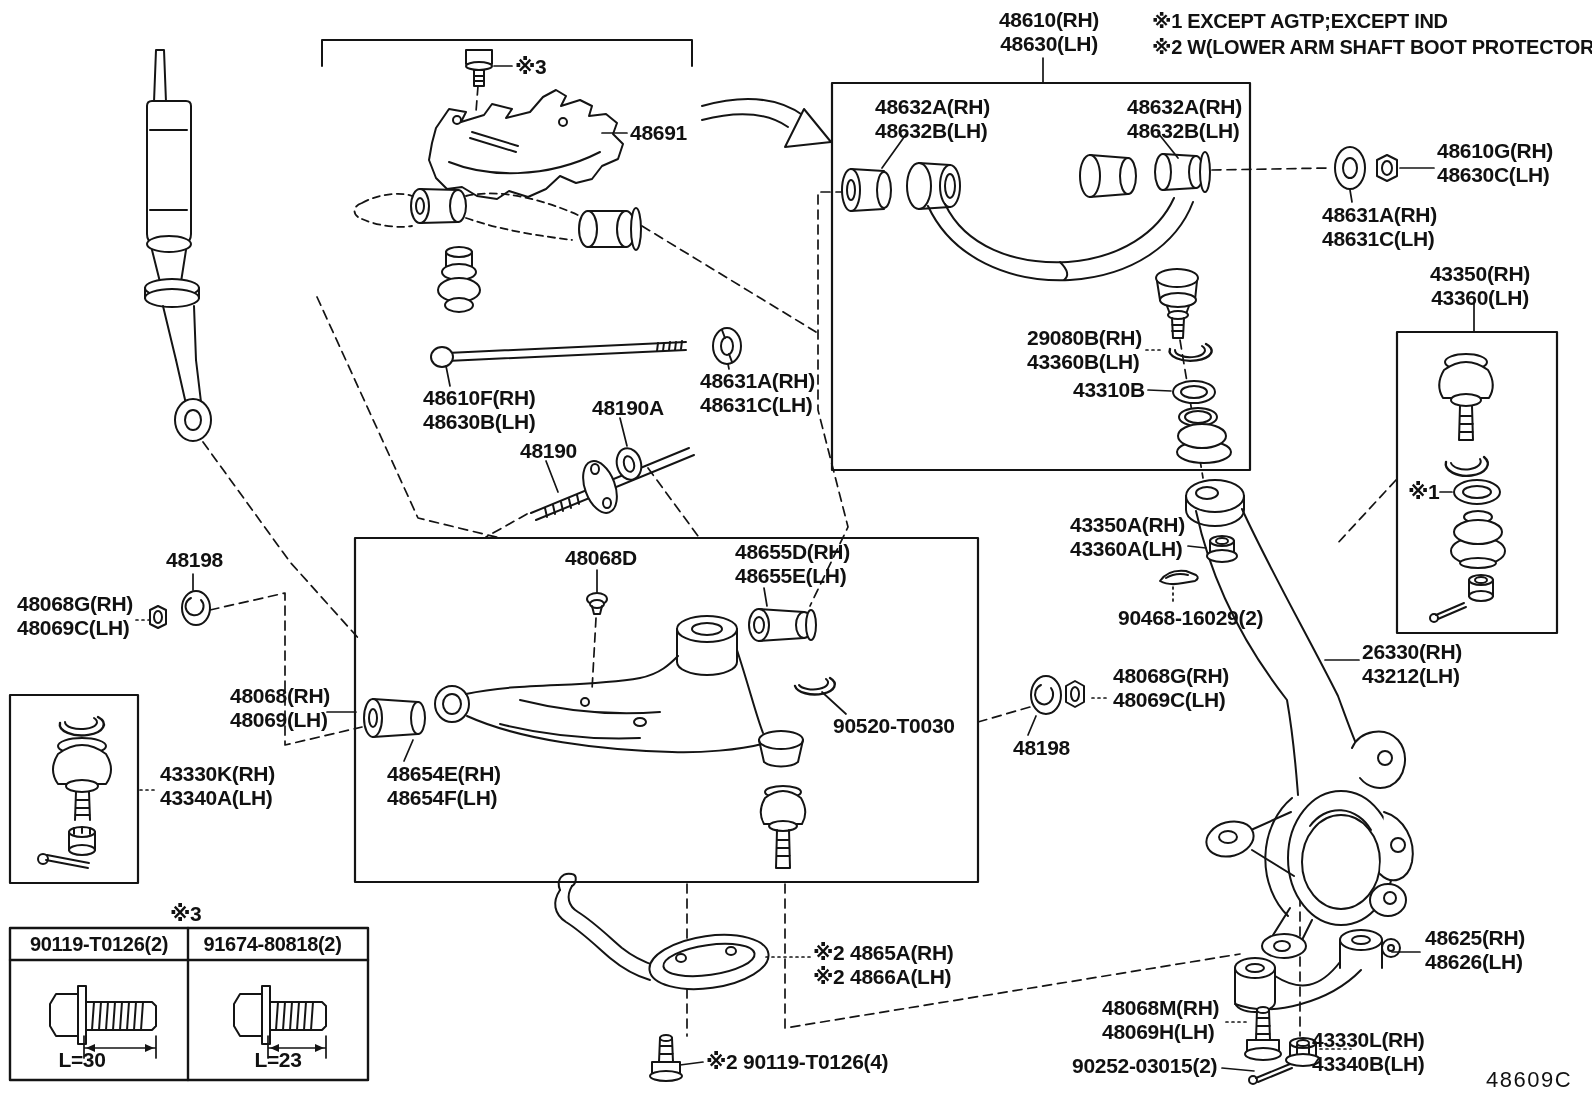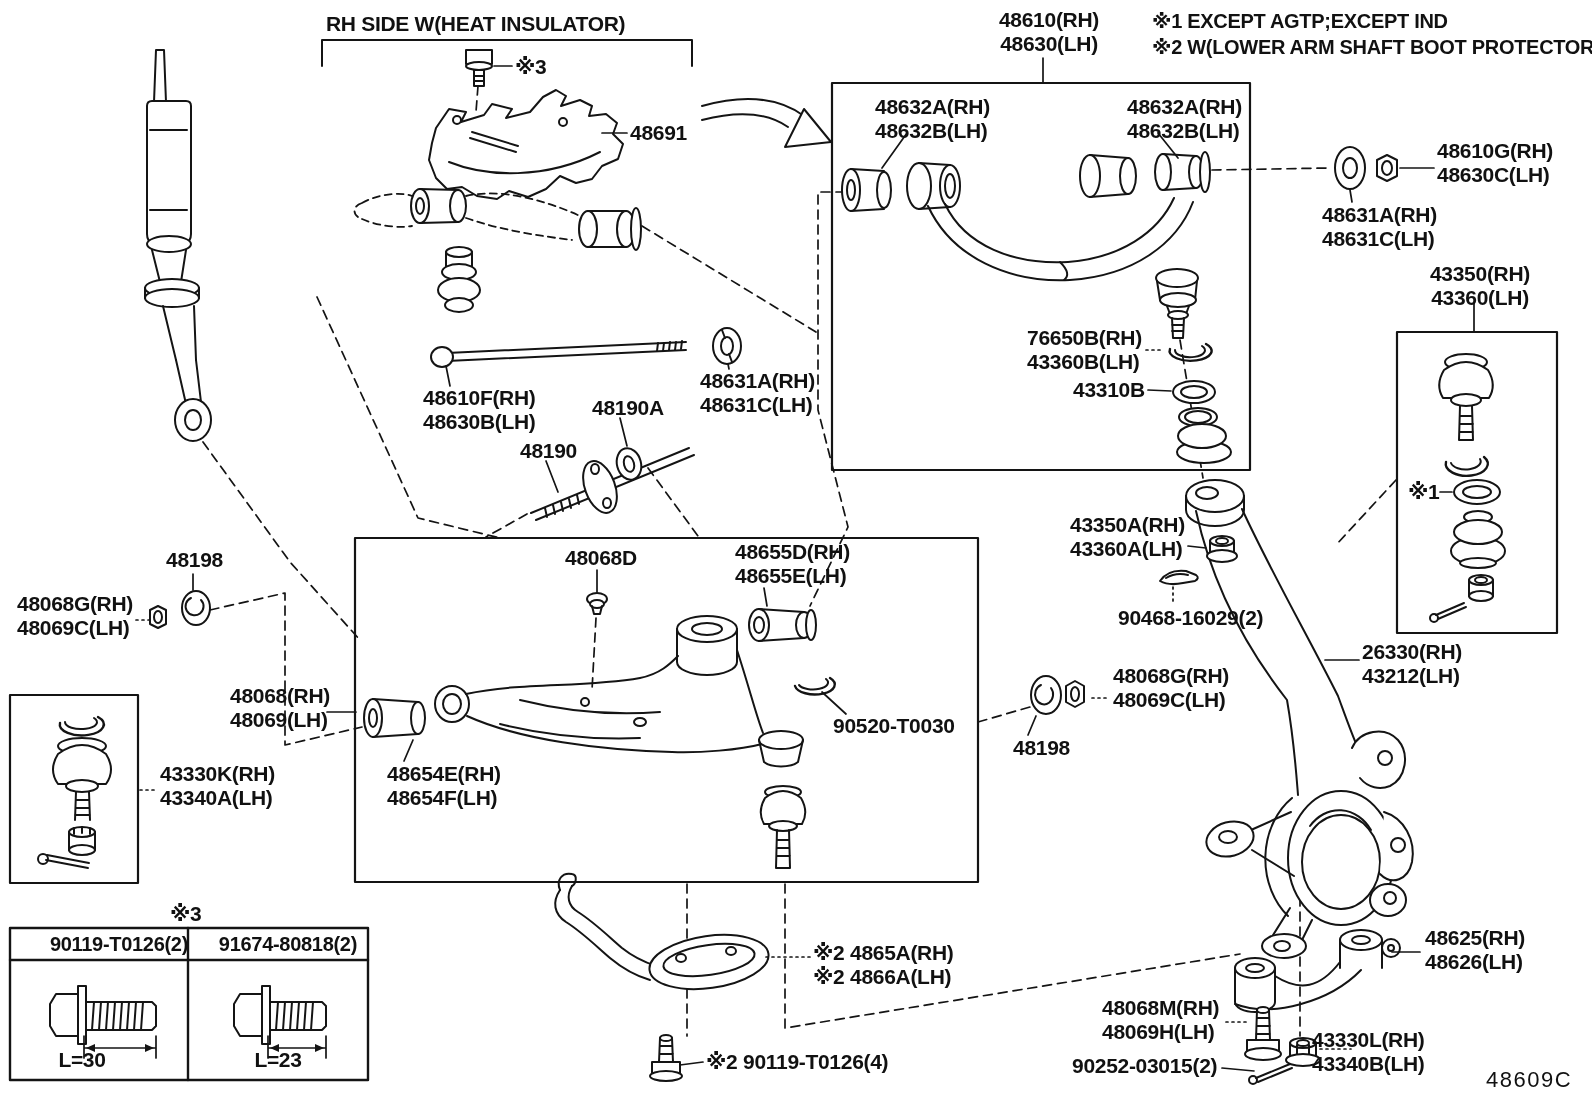--- a/index.html
+++ b/index.html
@@ -5,21 +5,21 @@
   html,body{margin:0;padding:0;background:#fff;}
   #stage{position:relative;width:1592px;height:1099px;background:#fff;overflow:hidden;
          font-family:"Liberation Sans","DejaVu Sans",sans-serif;color:#111;}
   #art{position:absolute;left:0;top:0;}
   .lbl{position:absolute;font-weight:700;font-size:21px;line-height:24px;
        white-space:nowrap;letter-spacing:-0.3px;color:#111;}
   .lbl span{display:block;}
   .center{text-align:center;}
   .note{font-size:20px;line-height:26px;}
   .code{font-weight:400;font-size:22px;letter-spacing:1.5px;}
-  .hdr{font-size:20px;text-align:right;}
+  .hdr{font-size:20px;}
 </style>
 </head>
 <body>
 
 <div id="stage">
 
 <svg id="art" width="1592" height="1099" viewBox="0 0 1592 1099" stroke="#141414" fill="none" stroke-width="2" stroke-linecap="round" stroke-linejoin="round">
 
   <g stroke-dasharray="9 6" stroke-width="1.7">
     <path d="M478,86 L476,112"></path>
@@ -381,21 +381,20 @@
       <path d="M136,620 L150,620"></path>
       <path d="M1092,698 L1110,698"></path>
       <path d="M140,790 L157,790"></path>
       <path d="M766,957 L810,957"></path>
       <path d="M1226,1022 L1246,1022"></path>
       <path d="M1320,1049 L1351,1049"></path>
     </g>
   </g>
 </svg>
 
-<div class="lbl" style="left:326px;top:12px">RH SIDE W(HEAT INSULATOR)</div>
 <div class="lbl note" style="left:1152px;top:8px">※1 EXCEPT AGTP;EXCEPT IND</div>
 <div class="lbl note" style="left:1152px;top:34px">※2 W(LOWER ARM SHAFT BOOT PROTECTOR)</div>
 
 <div class="lbl" style="left:515px;top:55px">※3</div>
 <div class="lbl" style="left:630px;top:121px">48691</div>
 
 <div class="lbl center" style="left:993px;top:8px;width:112px">
   <span>48610(RH)</span>
   <span>48630(LH)</span>
 </div>
@@ -413,21 +412,21 @@
 </div>
 <div class="lbl" style="left:1322px;top:203px">
   <span>48631A(RH)</span>
   <span>48631C(LH)</span>
 </div>
 <div class="lbl center" style="left:1425px;top:262px;width:110px">
   <span>43350(RH)</span>
   <span>43360(LH)</span>
 </div>
 <div class="lbl" style="left:1027px;top:326px">
-  <span>76650B(RH)</span>
+  <span>29080B(RH)</span>
   <span>43360B(LH)</span>
 </div>
 <div class="lbl" style="left:1073px;top:378px">43310B</div>
 
 <div class="lbl" style="left:423px;top:386px">
   <span>48610F(RH)</span>
   <span>48630B(LH)</span>
 </div>
 <div class="lbl" style="left:592px;top:396px">48190A</div>
 <div class="lbl" style="left:700px;top:369px">

